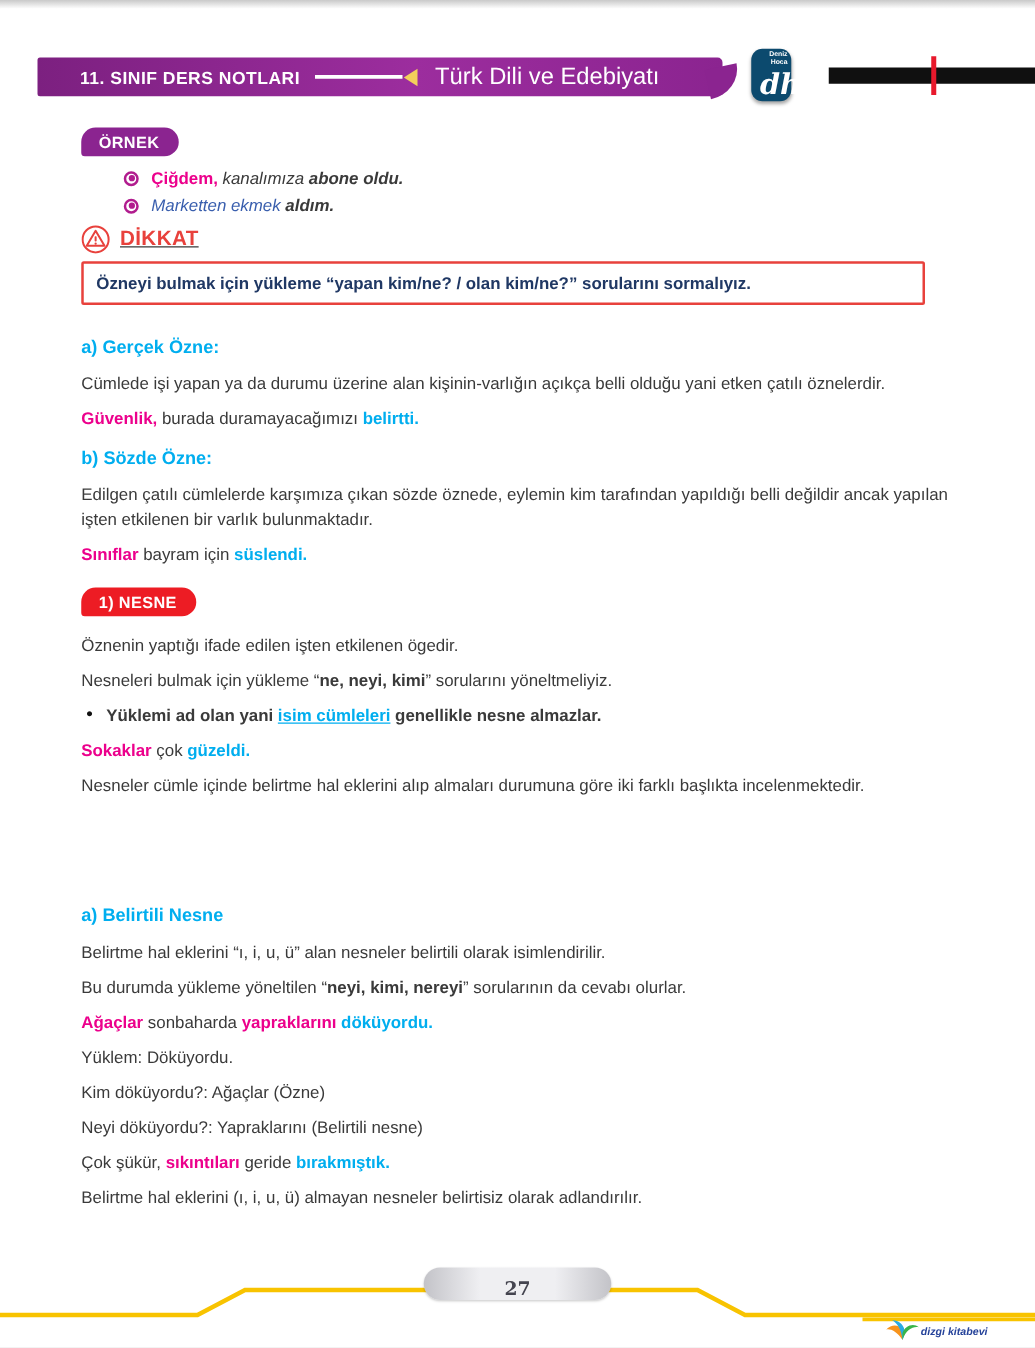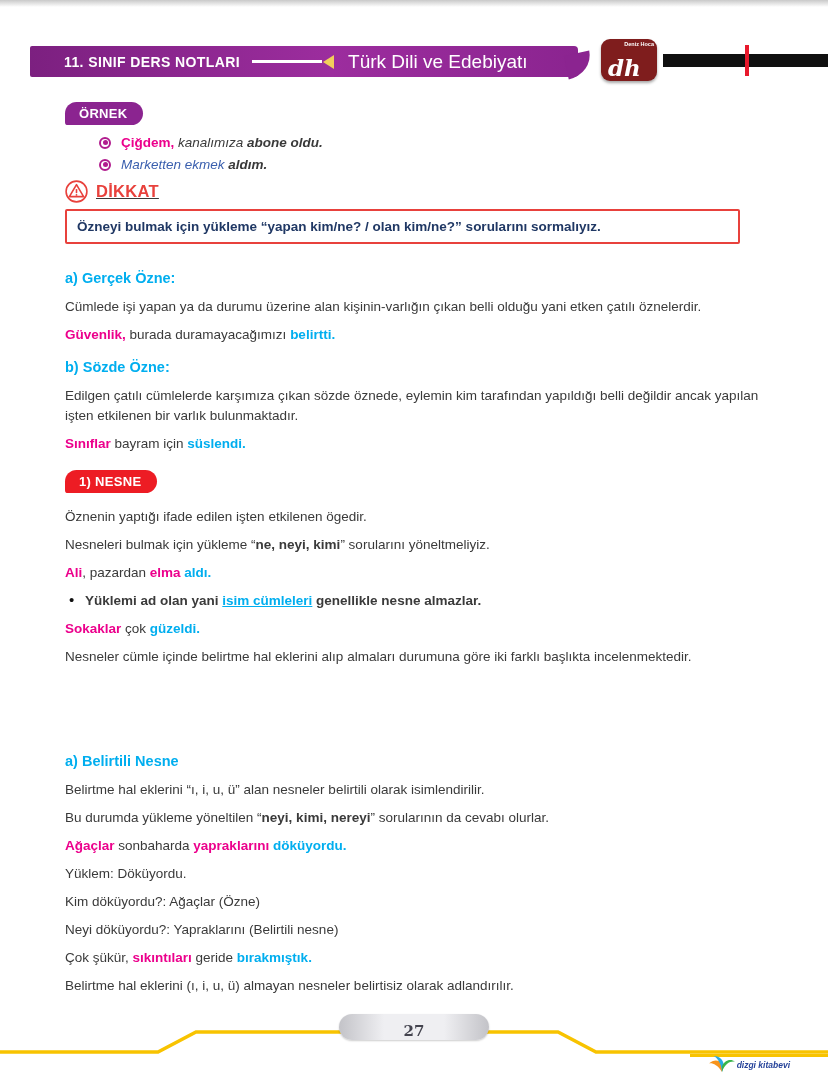--- a/index.html
+++ b/index.html
@@ -19,22 +19,22 @@
     display:flex; align-items:center; border-radius:2px 4px 4px 2px; color:#fff;
   }
   .header-tail{ position:absolute; right:-14px; top:7px; width:26px; height:24px;
     background:var(--purple,#8b2490); border-radius:0 0 100% 0; transform:rotate(-12deg); }
   .h-left { font-size:14px; font-weight:bold; letter-spacing:.4px; padding-left:34px; white-space:nowrap; }
   .h-line { width:70px; height:3px; background:#fff; margin:0 4px 0 12px; position:relative; flex:none; }
   .h-arrow { position:absolute; right:-12px; top:-5px; width:0; height:0;
     border-right:11px solid #f2cf5b; border-top:7px solid transparent; border-bottom:7px solid transparent; }
   .h-right { font-size:19px; padding-left:22px; white-space:nowrap; }
 
-  .dh-logo { position:absolute; left:601px; top:-7px; width:56px; height:42px;
-    background:#7f1d1d; border-radius:9px; color:#fff; box-shadow:0 2px 3px rgba(0,0,0,.35); }
+  .dh-logo { position:absolute; left:601px; top:-7px; width:32px; height:42px;
+    background:#0c4a6e; border-radius:9px; color:#fff; box-shadow:0 2px 3px rgba(0,0,0,.35); }
   .dh-brand { position:absolute; top:3px; right:3px; font-size:5.5px; font-weight:bold; line-height:1; text-align:right; }
   .dh-monogram { position:absolute; bottom:0; left:7px; font-size:23px; font-style:italic; font-weight:bold;
     font-family:"DejaVu Serif", serif; }
 
   .black-bar { position:absolute; left:663px; right:0; top:8px; height:13px; background:#101010; }
   .red-tick { position:absolute; left:82px; top:-9px; width:4px; height:31px; background:#e8192c; }
 
   
   .content { padding:12px 42px 0 65px; }
 
@@ -133,33 +133,32 @@
         <circle cx="11.5" cy="14.9" r="0.9" fill="#e8413c"></circle>
       </svg>
       <span class="dikkat-label">DİKKAT</span>
     </div>
 
     <div class="dikkat-box">
       <span>Özneyi bulmak için yükleme “yapan kim/ne? / olan kim/ne?” sorularını sormalıyız.</span>
     </div>
 
     <h3 class="cyan-heading mt-lg">a) Gerçek Özne:</h3>
-    <p class="body-line">Cümlede işi yapan ya da durumu üzerine alan kişinin-varlığın çıkan belli olduğu yani etken çatılı öznelerdir.</p>
+    <p class="body-line">Cümlede işi yapan ya da durumu üzerine alan kişinin-varlığın açıkça belli olduğu yani etken çatılı öznelerdir.</p>
     <p class="body-line"><span class="seg-m">Güvenlik,</span><span class="seg-d"> burada duramayacağımızı </span><span class="seg-c">belirtti.</span></p>
 
     <h3 class="cyan-heading">b) Sözde Özne:</h3>
     <p class="body-line">Edilgen çatılı cümlelerde karşımıza çıkan sözde öznede, eylemin kim tarafından yapıldığı belli değildir ancak yapılan işten etkilenen bir varlık bulunmaktadır.</p>
     <p class="body-line"><span class="seg-m">Sınıflar</span><span class="seg-d"> bayram için </span><span class="seg-c">süslendi.</span></p>
 
     <div class="nesne-badge-wrap">
       <span class="pill-badge red">1) NESNE</span>
     </div>
     <p class="body-line">Öznenin yaptığı ifade edilen işten etkilenen ögedir.</p>
     <p class="body-line"><span class="seg-d">Nesneleri bulmak için yükleme “</span><span class="seg-b">ne, neyi, kimi</span><span class="seg-d">” sorularını yöneltmeliyiz.</span></p>
-    <p class="body-line"><span class="seg-m">Ali</span><span class="seg-d">, pazardan </span><span class="seg-m">elma </span><span class="seg-c">aldı.</span></p>
     <p class="note-line"><span class="seg-b">Yüklemi ad olan yani </span><span class="seg-cu">isim cümleleri</span><span class="seg-b"> genellikle nesne almazlar.</span></p>
     <p class="body-line"><span class="seg-m">Sokaklar</span><span class="seg-d"> çok </span><span class="seg-c">güzeldi.</span></p>
     <p class="body-line">Nesneler cümle içinde belirtme hal eklerini alıp almaları durumuna göre iki farklı başlıkta incelenmektedir.</p>
 
     <h3 class="cyan-heading mt-gap">a) Belirtili Nesne</h3>
     <p class="body-line">Belirtme hal eklerini “ı, i, u, ü” alan nesneler belirtili olarak isimlendirilir.</p>
     <p class="body-line"><span class="seg-d">Bu durumda yükleme yöneltilen “</span><span class="seg-b">neyi, kimi, nereyi</span><span class="seg-d">” sorularının da cevabı olurlar.</span></p>
     <p class="body-line"><span class="seg-m">Ağaçlar</span><span class="seg-d"> sonbaharda </span><span class="seg-m">yapraklarını </span><span class="seg-c">döküyordu.</span></p>
     <p class="body-line">Yüklem: Döküyordu.</p>
     <p class="body-line">Kim döküyordu?: Ağaçlar (Özne)</p>

